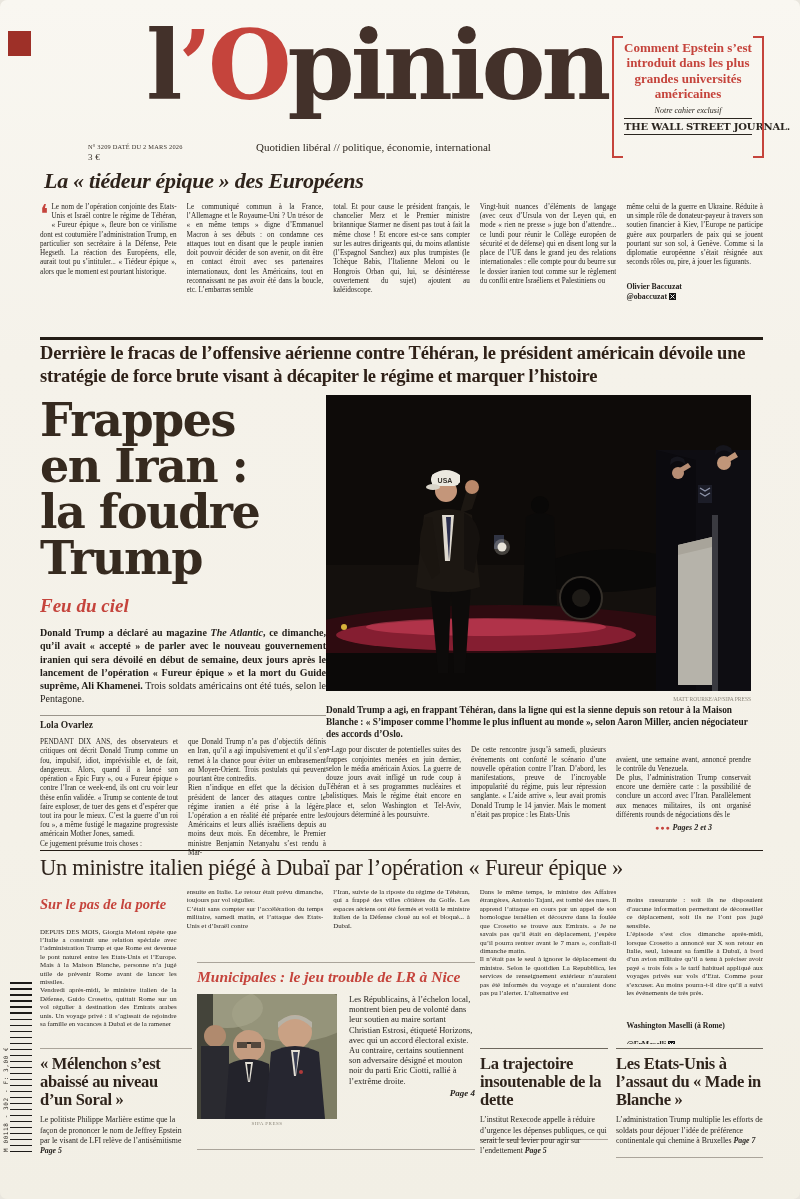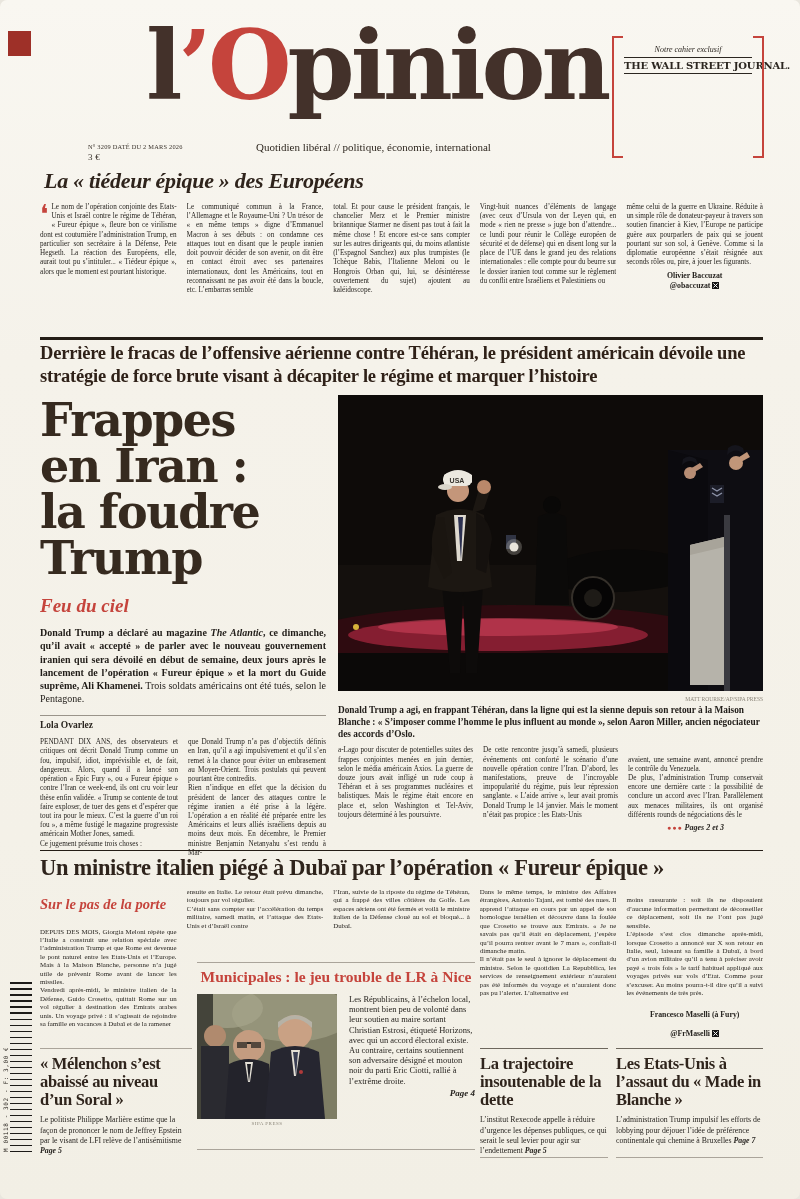--- a/index.html
+++ b/index.html
@@ -24,69 +24,69 @@
   .wsj-sub{font-style:italic;font-size:8px;margin-top:5px;color:#2b2620;}
   .wsj-brand{font-family:"DejaVu Serif",serif;font-weight:bold;font-size:10px;letter-spacing:-.2px;
              margin-top:3px;padding:2px 0;border-top:1px solid #2b2620;border-bottom:1px solid #2b2620;white-space:nowrap;}
   
   .sec-euro{position:absolute;left:40px;top:168px;width:723px;}
   .euro-h{font-style:italic;font-weight:bold;font-size:22px;color:#2f241c;margin:0 0 9px 4px;letter-spacing:-.3px;}
   .cols5{display:flex;gap:10px;text-align:justify;font-size:7.2px;line-height:1.28;color:#272420;}
   .cols5 .col{flex:1;overflow:hidden;}
   .euro-cols{height:128px;}
   .quote-glyph{float:left;color:#c5443c;font-size:26px;line-height:.8;margin:1px 3px 0 0;font-family:"DejaVu Serif",serif;}
-  .sig{text-align:center;font-weight:bold;font-size:7.8px;margin-top:3px;}
+  .sig{text-align:left;font-weight:bold;font-size:7.8px;margin-top:14px;}
   .sig .handle{font-weight:bold;}
   .x-badge{display:inline-block;width:7px;height:7px;background:#161616;vertical-align:-1px;margin-left:2px;}
   .x-badge svg{display:block;width:7px;height:7px;}
   .rule-thick{border-bottom:3px solid #241d16;margin-top:6px;}
   
   .sec-main{position:absolute;left:40px;top:342px;width:723px;}
   .deck{font-weight:bold;font-size:18.5px;line-height:1.22;color:#2f2118;letter-spacing:-.2px;margin-bottom:8px;}
-  .main-grid{display:flex;gap:12px;}
+  .main-grid{display:flex;}
   .main-left{width:286px;flex:none;}
   .main-h1{font-family:"DejaVu Serif",serif;font-weight:bold;font-size:46px;line-height:1.0;
            letter-spacing:-1.5px;color:#362a1f;width:255px;margin:2px 0 0 0;}
   .kicker{color:#c5443c;font-weight:bold;font-style:italic;font-size:19px;margin-top:14px;}
   .lede{margin-top:9px;font-size:10px;line-height:1.32;text-align:justify;color:#201c18;}
   .lede .b{font-weight:bold;}
   .lede .bi{font-weight:bold;font-style:italic;}
   .byline-rule{border-top:1px solid #9a948a;margin-top:10px;}
   .byline{font-weight:bold;font-size:9.5px;margin-top:4px;}
   .main-cols{margin-top:8px;height:150px;white-space:pre-line;}
   .main-right{width:425px;flex:none;}
   .photo-main{width:425px;height:296px;background:#14100c;}
   .photo-credit{font-size:5.5px;color:#8a8478;text-align:right;margin:1px 0 2px;}
   .caption{font-size:9.3px;line-height:1.3;font-weight:bold;color:#201c18;}
   .cap-cols{margin-top:6px;height:113px;white-space:pre-line;}
   .pages-line{text-align:center;margin-top:3px;white-space:nowrap;}
   .dots{color:#c5443c;font-size:7px;letter-spacing:1px;}
   .pages-ref{font-weight:bold;font-style:italic;font-size:8px;}
   
   .sec-dubai{position:absolute;left:40px;top:850px;width:723px;border-top:1px solid #241d16;padding-top:4px;}
-  .dubai-h{font-weight:bold;font-size:22.5px;letter-spacing:-.3px;color:#2f241c;margin:0 0 7px 0;}
+  .dubai-h{font-weight:normal;font-size:22.5px;letter-spacing:-.3px;color:#2f241c;margin:0 0 7px 0;}
   .dubai-cols{font-size:6.9px;line-height:1.22;height:156px;white-space:pre-line;}
   .kicker2{color:#c5443c;font-weight:bold;font-style:italic;font-size:14.5px;margin-bottom:5px;white-space:normal;}
   
   .box-mun{position:absolute;left:197px;top:962px;width:278px;border-top:1px solid #aaa49a;border-bottom:1px solid #aaa49a;
            height:188px;box-sizing:border-box;padding-top:5px;}
-  .mun-h{color:#c5443c;font-weight:bold;font-size:15.5px;text-align:center;margin:0 0 8px 0;}
+  .mun-h{color:#c5443c;font-weight:bold;font-style:italic;font-size:15.5px;margin:0 0 8px 0;}
   .mun-flex{display:flex;gap:12px;}
   .mun-photo{width:140px;flex:none;}
   .mun-photo svg{display:block;width:140px;height:125px;}
   .mun-credit{font-size:5px;color:#8a8478;text-align:center;margin-top:2px;letter-spacing:.5px;}
   .mun-text{font-size:8.5px;line-height:1.2;color:#272420;}
   .page-ref{font-weight:bold;font-style:italic;}
   .mun-page{text-align:right;font-weight:bold;font-style:italic;font-size:9px;margin-top:2px;}
   
   .teaser{position:absolute;top:1048px;border-top:1px solid #6d675d;padding-top:6px;box-sizing:border-box;}
   .teaser h3{font-weight:bold;font-size:16.5px;line-height:1.1;letter-spacing:-.3px;color:#2f241c;margin:0 0 6px 0;}
   .teaser p{font-size:7.8px;line-height:1.3;margin:0;color:#272420;}
   .t-mel{left:40px;width:152px;border-top-color:#aaa49a;}
-  .t-dette{left:480px;width:128px;height:110px;border-bottom:1px solid #aaa49a;}
+  .t-dette{left:480px;width:128px;height:92px;border-bottom:1px solid #aaa49a;}
   .t-made{left:616px;width:147px;height:110px;border-bottom:1px solid #aaa49a;}
   
   .barcode{position:absolute;left:-65px;top:1049px;width:170px;height:36px;transform:rotate(-90deg);}
   .bc-text{font-family:"DejaVu Sans Mono",monospace;font-size:6px;letter-spacing:.6px;color:#2b2620;margin-bottom:1px;}
   .bc-stripes{height:22px;background:repeating-linear-gradient(90deg,
       #1c1a17 0px,#1c1a17 1.5px,#efece4 1.5px,#efece4 2.8px,
       #1c1a17 2.8px,#1c1a17 3.4px,#efece4 3.4px,#efece4 6px);}
 </style>
 </head>
 <body>
@@ -100,20 +100,21 @@
 
   <div class="red-square"></div>
   <div class="logo"><span class="lg-dark">l</span><span class="lg-red">’O</span><span class="lg-dark">pinion</span></div>
   <div class="issue">
     <div>N° 3209 DATÉ DU 2 MARS 2026</div>
     <div class="price">3 €</div>
   </div>
   <div class="tagline">Quotidien libéral // politique, économie, international</div>
 
   <div class="wsj-box">
+    <div class="wsj-title">Comment Epstein s’est introduit dans les plus grandes universités américaines</div>
     <div class="wsj-sub">Notre cahier exclusif</div>
     <div class="wsj-brand">THE WALL STREET JOURNAL.</div>
   </div>
 
   <div class="sec-euro">
     <h2 class="euro-h">La « tiédeur épique » des Européens</h2>
     <div class="cols5 euro-cols">
       <div class="col"><span class="quote-glyph">❛</span><span>Le nom de l’opération conjointe des Etats-Unis et Israël contre le régime de Téhéran, « Fureur épique », fleure bon ce virilisme dont est coutumière l’administration Trump, en particulier son secrétaire à la Défense, Pete Hegseth. La réaction des Européens, elle, aurait tout pu s’intituler... « Tiédeur épique », alors que le moment est pourtant historique.</span></div>
       <div class="col">Le communiqué commun à la France, l’Allemagne et le Royaume-Uni ? Un trésor de « en même temps » digne d’Emmanuel Macron à ses débuts : on condamne ces attaques tout en disant que le peuple iranien doit pouvoir décider de son avenir, on dit être en contact étroit avec ses partenaires internationaux, dont les Américains, tout en reconnaissant ne pas avoir été dans la boucle, etc. L’embarras semble</div>
       <div class="col">total. Et pour cause le président français, le chancelier Merz et le Premier ministre britannique Starmer ne disent pas tout à fait la même chose ! Et encore est-ce sans compter sur les autres dirigeants qui, du moins atlantiste (l’Espagnol Sanchez) aux plus trumpistes (le Tchèque Babis, l’Italienne Meloni ou le Hongrois Orban qui, lui, se désintéresse ouvertement du sujet) ajoutent au kaléidoscope.</div>
@@ -224,21 +225,21 @@
       </div>
       <div class="col">ensuite en Italie. Le retour était prévu dimanche, toujours par vol régulier.
 C’était sans compter sur l’accélération du temps militaire, samedi matin, et l’attaque des Etats-Unis et d’Israël contre</div>
       <div class="col">l’Iran, suivie de la riposte du régime de Téhéran, qui a frappé des villes côtières du Golfe. Les espaces aériens ont été fermés et voilà le ministre italien de la Défense cloué au sol et bloqué... à Dubaï.</div>
       <div class="col">Dans le même temps, le ministre des Affaires étrangères, Antonio Tajani, est tombé des nues. Il apprend l’attaque en cours par un appel de son homologue israélien et découvre dans la foulée que Crosetto se trouve aux Emirats. « Je ne savais pas qu’il était en déplacement, j’espère qu’il pourra rentrer avant le 7 mars », confiait-il dimanche matin.
 Il n’était pas le seul à ignorer le déplacement du ministre. Selon le quotidien La Repubblica, les services de renseignement extérieur n’auraient pas été informés du voyage et n’auraient donc pas pu l’alerter. L’alternative est</div>
       <div class="col">
         <span>moins rassurante : soit ils ne disposaient d’aucune information permettant de déconseiller ce déplacement, soit ils ne l’ont pas jugé sensible.
 L’épisode s’est clos dimanche après-midi, lorsque Crosetto a annoncé sur X son retour en Italie, seul, laissant sa famille à Dubaï, à bord d’un avion militaire qu’il a tenu à préciser avoir payé « trois fois » le tarif habituel appliqué aux voyages privés sur vols d’Etat. Comme pour s’excuser. Au moins pourra-t-il dire qu’il a suivi les événements de très près.</span>
         <div class="sig">
-          <div>Francesco Maselli (à Fury)</div>
+          <div>Washington Maselli (à Rome)</div>
           <div><span class="handle">@FrMaselli</span><span class="x-badge"><svg viewBox="0 0 10 10">
                   <path d="M2 2 L8 8 M8 2 L2 8" stroke="#fff" stroke-width="1.4"></path>
                 </svg></span></div>
         </div>
       </div>
     </div>
   </div>
 
   <div class="box-mun">
     <div class="mun-h">Municipales : le jeu trouble de LR à Nice</div>
@@ -281,16 +282,16 @@
     <p><span>Le politiste Philippe Marlière estime que la façon de prononcer le nom de Jeffrey Epstein par le visant de LFI relève de l’antisémitisme </span><span class="page-ref">Page 5</span></p>
   </div>
 
   <div class="teaser t-dette">
     <h3>La trajectoire insoutenable de la dette</h3>
     <p><span>L’institut Rexecode appelle à réduire d’urgence les dépenses publiques, ce qui serait le seul levier pour agir sur l’endettement </span><span class="page-ref">Page 5</span></p>
   </div>
 
   <div class="teaser t-made">
     <h3>Les Etats-Unis à l’assaut du « Made in Blanche »</h3>
-    <p><span>L’administration Trump impulsif les efforts de lobbying pour déjouer l’idée de préférence continentale qui chemine à Bruxelles </span><span class="page-ref">Page 7</span></p>
+    <p><span>L’administration Trump multiplie les efforts de soldats pour déjouer l’idée de préférence continentale qui chemine à Bruxelles </span><span class="page-ref">Page 7</span></p>
   </div>
 
 </div>
 
 </body></html>

